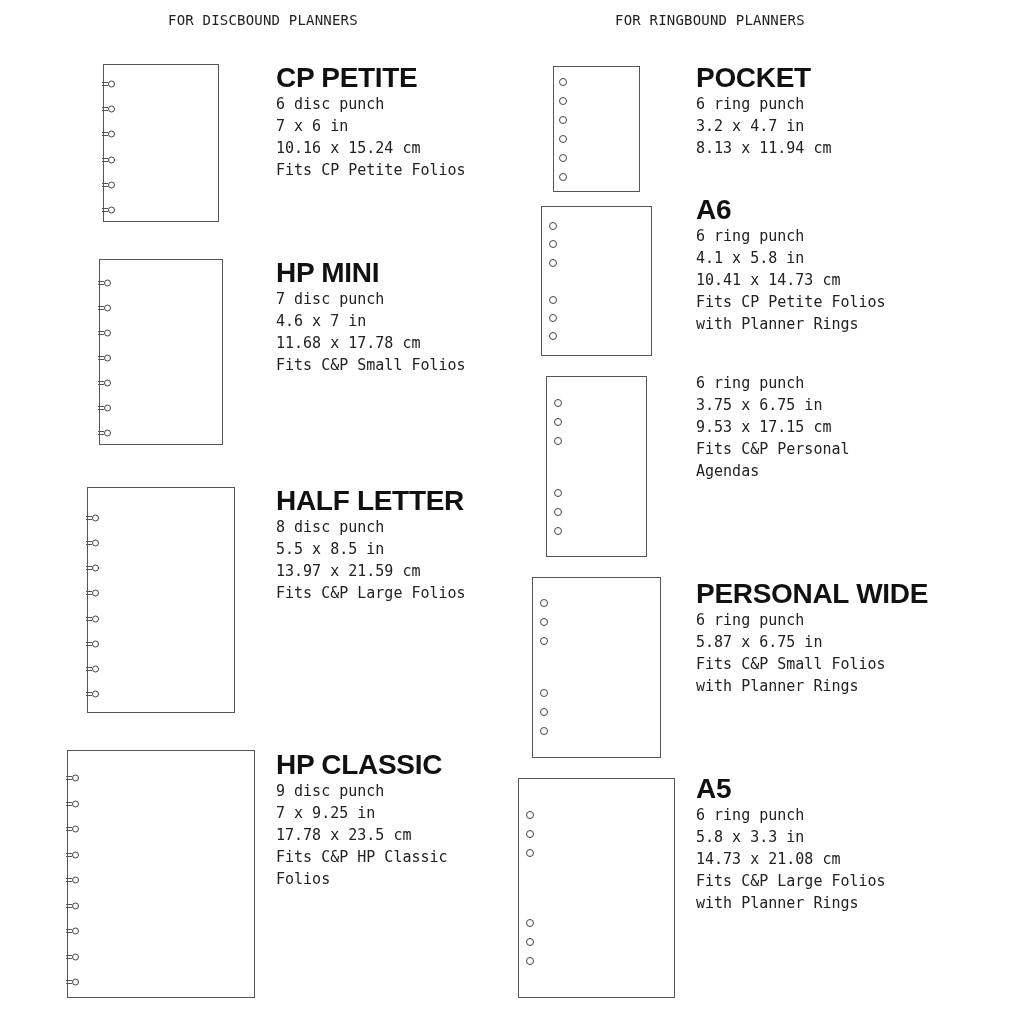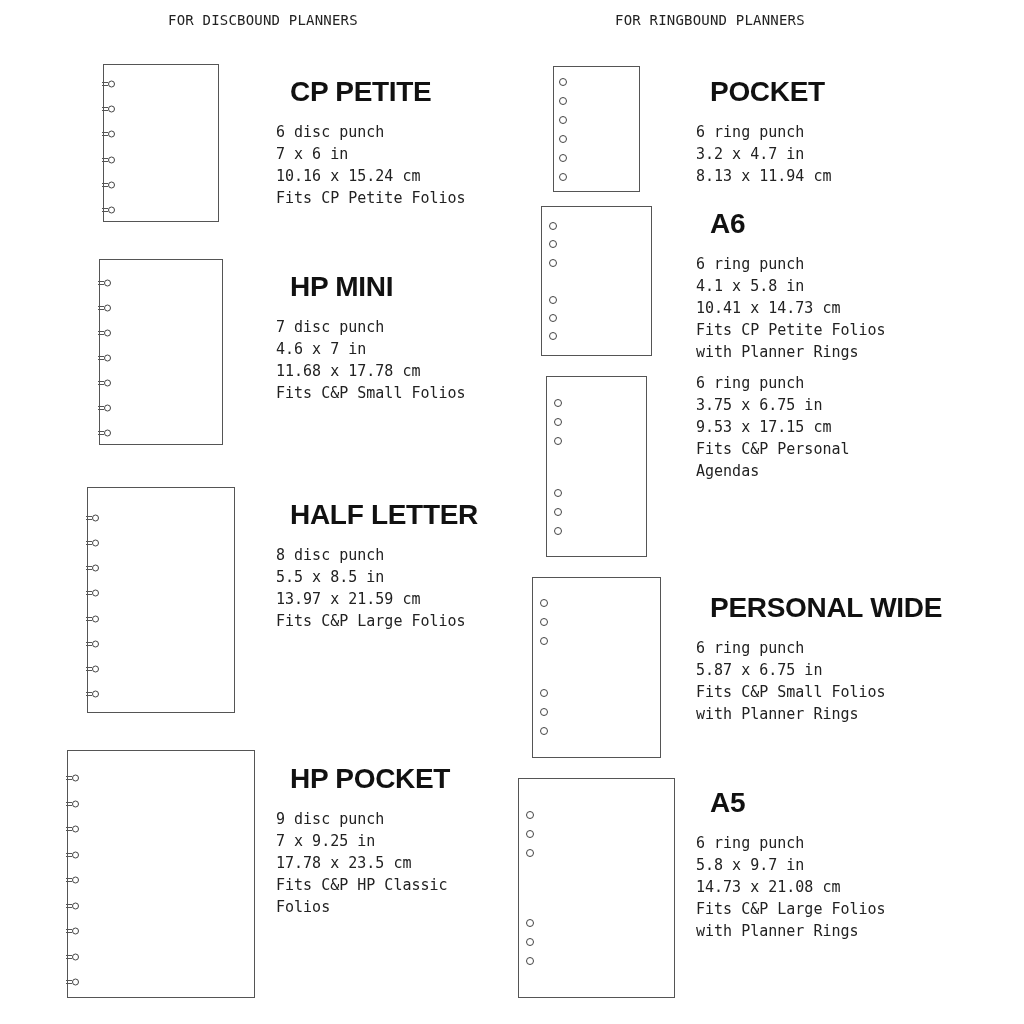--- a/index.html
+++ b/index.html
@@ -2,21 +2,21 @@
 <html><head>
 <meta charset="utf-8">
 <style>
   html, body { margin:0; padding:0; background:#ffffff; }
   body { width:1024px; height:1024px; position:relative; overflow:hidden; color:#111; }
   .col-title { position:absolute; top:12px; font-family:"DejaVu Sans Mono", monospace; font-size:14px; color:#222; letter-spacing:0.2px; }
   .sheet { position:absolute; border:1.3px solid #555; background:#fff; box-sizing:border-box; }
   .disc { position:absolute; left:-2px; width:14px; height:8px; }
   .ring { position:absolute; width:6px; height:6px; border:1.2px solid #444; border-radius:50%; box-sizing:content-box; }
   .info { position:absolute; }
-  .info h2 { margin:14px; font-family:"Liberation Sans", sans-serif; font-weight:600; font-size:28px; line-height:30px; color:#111; letter-spacing:-0.3px; }
+  .info h2 { margin:0; font-family:"Liberation Sans", sans-serif; font-weight:600; font-size:28px; line-height:30px; color:#111; letter-spacing:-0.3px; }
   .info .line { font-family:"DejaVu Sans Mono", monospace; font-size:15px; line-height:22px; color:#222; white-space:pre; }
 </style>
 </head>
 <body>
 
 <div class="col-title" style="left:168px;">FOR DISCBOUND PLANNERS</div>
 <div class="col-title" style="left:615px;">FOR RINGBOUND PLANNERS</div>
 
 <div class="sheet" style="left:103px; top:64px; width:116px; height:158px;">
   <span class="disc" style="top:9px;"><svg width="14" height="8">
@@ -194,21 +194,21 @@
         <line x1="0" y1="5.5" x2="6" y2="5.5" stroke="#555" stroke-width="1"></line>
         <circle cx="9.5" cy="4" r="3" fill="#fff" stroke="#444" stroke-width="1"></circle>
       </svg></span>
   <span class="disc" style="top:221px;"><svg width="14" height="8">
         <line x1="0" y1="2.5" x2="6" y2="2.5" stroke="#555" stroke-width="1"></line>
         <line x1="0" y1="5.5" x2="6" y2="5.5" stroke="#555" stroke-width="1"></line>
         <circle cx="9.5" cy="4" r="3" fill="#fff" stroke="#444" stroke-width="1"></circle>
       </svg></span>
 </div>
 <div class="info" style="left:276px; top:750px;">
-  <h2>HP POCKET</h2>
+  <h2>HP CLASSIC</h2>
   <div class="line">9 disc punch</div>
   <div class="line">7 x 9.25 in</div>
   <div class="line">17.78 x 23.5 cm</div>
   <div class="line">Fits C&amp;P HP Classic</div>
   <div class="line">Folios</div>
 </div>
 
 <div class="sheet" style="left:553px; top:66px; width:87px; height:126px;">
   <span class="ring" style="left:5px; top:11px;"></span>
   <span class="ring" style="left:5px; top:30px;"></span>
@@ -277,17 +277,17 @@
   <span class="ring" style="left:7px; top:32px;"></span>
   <span class="ring" style="left:7px; top:51px;"></span>
   <span class="ring" style="left:7px; top:70px;"></span>
   <span class="ring" style="left:7px; top:140px;"></span>
   <span class="ring" style="left:7px; top:159px;"></span>
   <span class="ring" style="left:7px; top:178px;"></span>
 </div>
 <div class="info" style="left:696px; top:774px;">
   <h2>A5</h2>
   <div class="line">6 ring punch</div>
-  <div class="line">5.8 x 9.7 in</div>
+  <div class="line">5.8 x 3.3 in</div>
   <div class="line">14.73 x 21.08 cm</div>
   <div class="line">Fits C&amp;P Large Folios</div>
   <div class="line">with Planner Rings</div>
 </div>
 
 </body></html>

